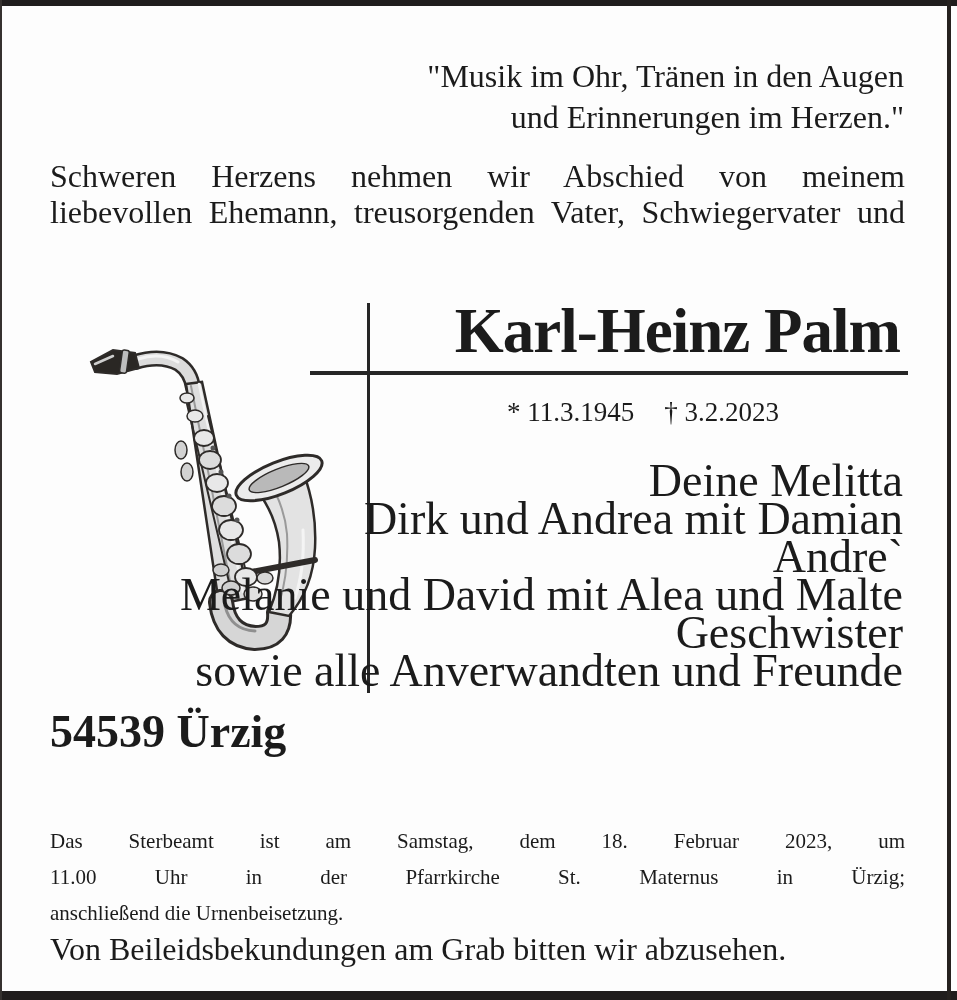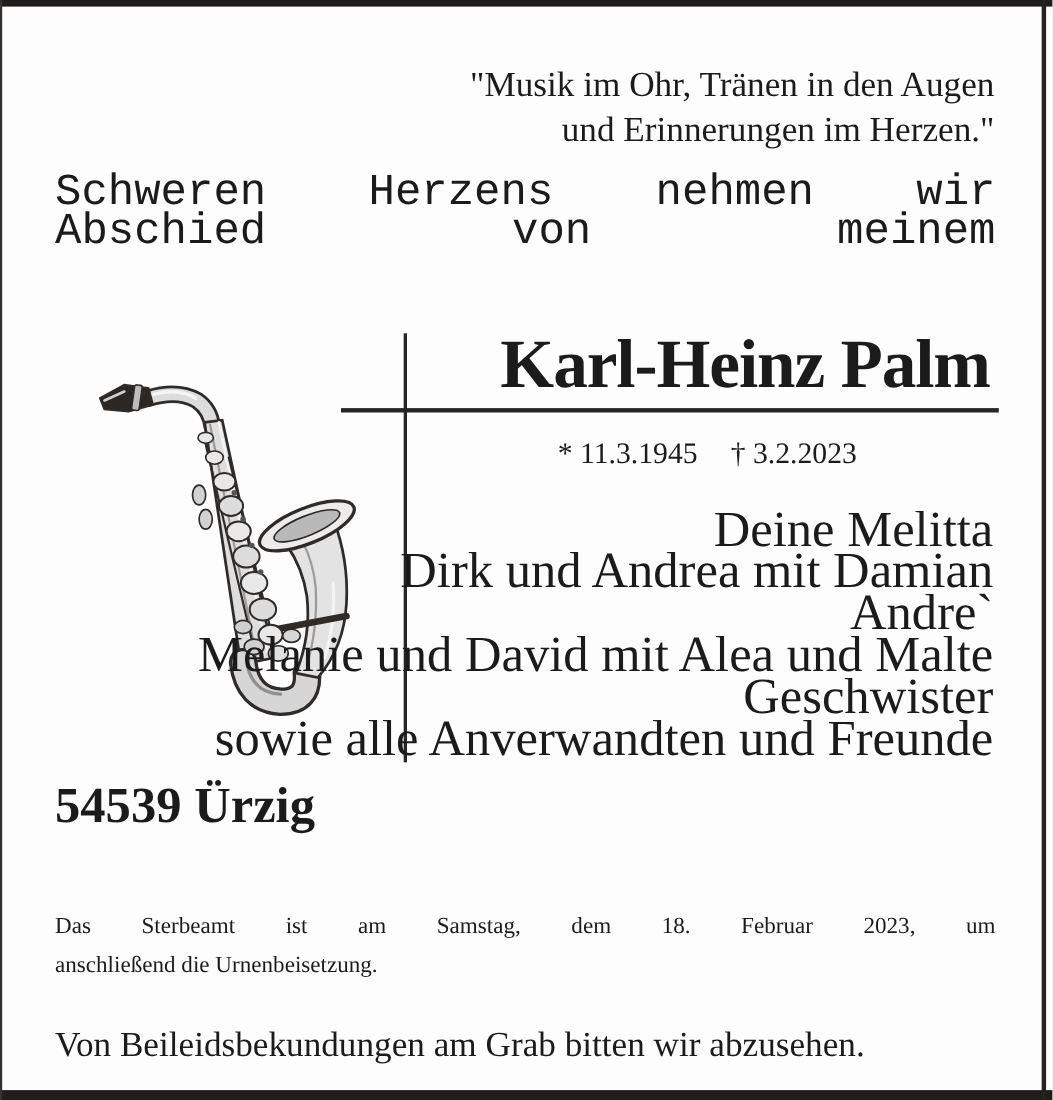--- a/index.html
+++ b/index.html
@@ -16,21 +16,21 @@
   .frame-bottom{position:absolute;left:0;top:991px;width:957px;height:9px;background:#201d1d;}
   .frame-left{position:absolute;left:0;top:0;width:2px;height:1000px;background:#35312f;}
   .frame-right{position:absolute;left:947px;top:0;width:4px;height:1000px;background:#25211f;}
 
   .quote{
     position:absolute;right:53px;top:56px;
     font-size:32px;line-height:41px;text-align:right;white-space:nowrap;
   }
   .intro{
     position:absolute;left:50px;top:158px;width:855px;
-    font-size:40px;line-height:36px;font-family:Liberation Mono, monospace;
+    font-size:32px;line-height:36px;
   }
   .line-just{text-align:justify;text-align-last:justify;}
 
   .vrule{position:absolute;left:367px;top:303px;width:3px;height:390px;background:#262626;}
   .hrule{position:absolute;left:310px;top:371px;width:598px;height:4px;background:#262626;}
 
   .name{
     position:absolute;left:380px;top:299px;width:520px;
     text-align:right;font-weight:bold;font-size:63px;line-height:64px;
     letter-spacing:-1px;white-space:nowrap;
@@ -71,20 +71,21 @@
   <div class="frame-left"></div>
   <div class="frame-right"></div>
 
   <div class="quote">
     <div>"Musik im Ohr, Tränen in den Augen</div>
     <div>und Erinnerungen im Herzen."</div>
   </div>
 
   <div class="intro">
     <div class="line-just">Schweren Herzens nehmen wir Abschied von meinem</div>
+    <div class="line-just">liebevollen Ehemann, treusorgenden Vater, Schwiegervater und</div>
   </div>
 
   <svg class="sax" width="270" height="345" viewBox="0 0 270 345">
     <g stroke="#2e2b29" stroke-linecap="round" fill="none">
 
       <path d="M52,42 Q78,34 96,44 Q108,52 110,68" stroke-width="16"></path>
       <path d="M52,42 Q78,34 96,44 Q108,52 110,68" stroke="#dcdcdc" stroke-width="11"></path>
       <path d="M55,39 Q78,32 95,42" stroke="#f4f4f4" stroke-width="3"></path>
 
       <path d="M8,42 L30,30 L52,33 L56,48 L34,54 L12,52 Z" fill="#2a2724" stroke-width="2"></path>
@@ -152,18 +153,19 @@
     <div>Andre`</div>
     <div>Melanie und David mit Alea und Malte</div>
     <div>Geschwister</div>
     <div>sowie alle Anverwandten und Freunde</div>
   </div>
 
   <div class="city">54539 Ürzig</div>
 
   <div class="service">
     <div class="line-just">Das Sterbeamt ist am Samstag, dem 18. Februar 2023, um</div>
+    <div class="line-just">11.00 Uhr in der Pfarrkirche St. Maternus in Ürzig;</div>
     <div>anschließend die Urnenbeisetzung.</div>
   </div>
 
   <div class="condolence">Von Beileidsbekundungen am Grab bitten wir abzusehen.</div>
 
 </div>
 
 </body></html>

